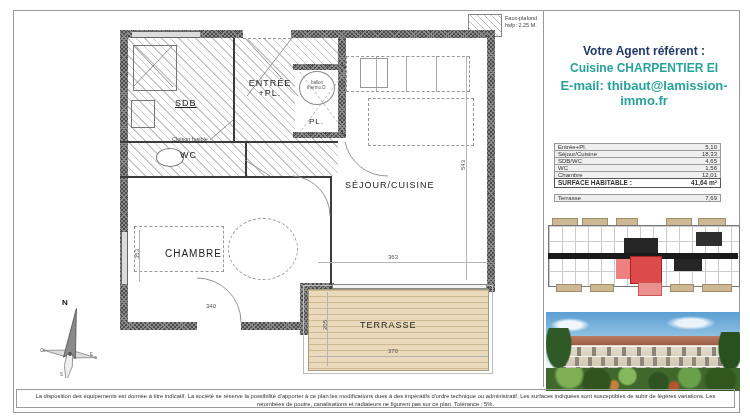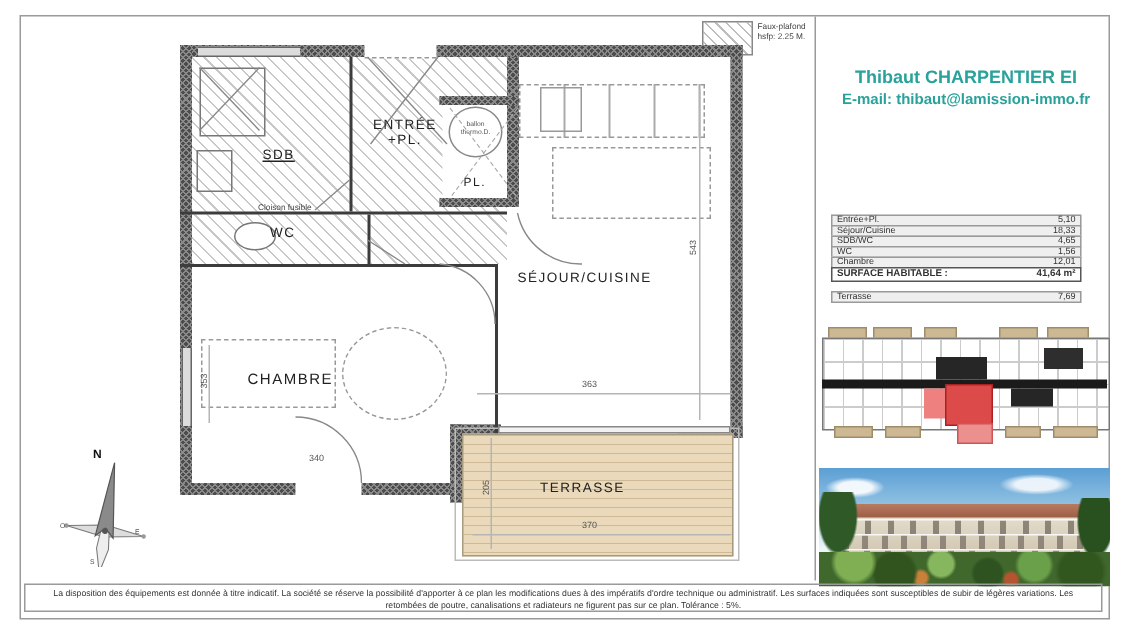--- a/index.html
+++ b/index.html
@@ -24,21 +24,21 @@
   .winv{position:absolute;background:#dcdcdc;border-left:1px solid #666;border-right:1px solid #666;}
   
   #legendbox{position:absolute;left:468px;top:14px;width:32px;height:21px;border:1px solid #888;
     background:repeating-linear-gradient(45deg,rgba(110,110,110,.45) 0,rgba(110,110,110,.45) 1px,transparent 1px,transparent 5px);}
   .legendtxt{position:absolute;font-size:5.5px;color:#444;line-height:7px;}
   
   #agent{position:absolute;left:543px;top:44px;width:202px;text-align:center;}
   .ag1{font-size:12px;font-weight:bold;color:#223a66;margin-bottom:3px;}
   .ag2{font-size:12px;font-weight:bold;color:#29a29b;margin-bottom:3px;}
   .ag3{font-size:12px;font-weight:bold;color:#29a29b;margin-bottom:3px;}
-  .ag4{font-size:10px;font-weight:bold;color:#29a29b;}
+  .ag4{font-size:13px;font-weight:bold;color:#29a29b;}
   
   #areas{position:absolute;left:554px;top:144px;width:167px;}
   .arow{display:flex;justify-content:space-between;font-size:6px;color:#333;
         background:#efefef;border:1px solid #9a9a9a;margin-top:-1px;padding:0 3px;height:6px;line-height:6px;}
   .arow.total{background:#fff;font-weight:bold;font-size:6.5px;height:8px;line-height:8px;border:1px solid #555;}
   .arow.terr{margin-top:6px;}
   
   #keyplan{position:absolute;left:546px;top:212px;width:194px;height:90px;}
   .kp{position:absolute;}
   .kp-bal{position:absolute;background:#cdb894;border:1px solid #9f8c6b;height:6px;}
@@ -162,21 +162,22 @@
       <circle cx="30" cy="48" r="2" fill="#555"></circle>
       <circle cx="4" cy="48" r="1.5" fill="#999"></circle>
       <circle cx="56" cy="48" r="1.5" fill="#999"></circle>
     </g>
   </svg>
   <div style="position:absolute;left:40px;top:348px;font-size:4.5px;color:#555;">O</div>
   <div style="position:absolute;left:90px;top:352px;font-size:4.5px;color:#555;">E</div>
   <div style="position:absolute;left:60px;top:372px;font-size:4.5px;color:#555;">S</div>
 
   <div id="agent">
-    <div class="ag2">Thibaut CHARPENTIER EI</div>
+    <div class="ag1">Votre Agent référent :</div>
+    <div class="ag2">Cuisine CHARPENTIER EI</div>
     <div class="ag4">E-mail: thibaut@lamission-immo.fr</div>
   </div>
 
   <div id="areas">
     <div class="arow">
       <span>Entrée+Pl.</span>
       <span>5,10</span>
     </div>
     <div class="arow">
       <span>Séjour/Cuisine</span>

